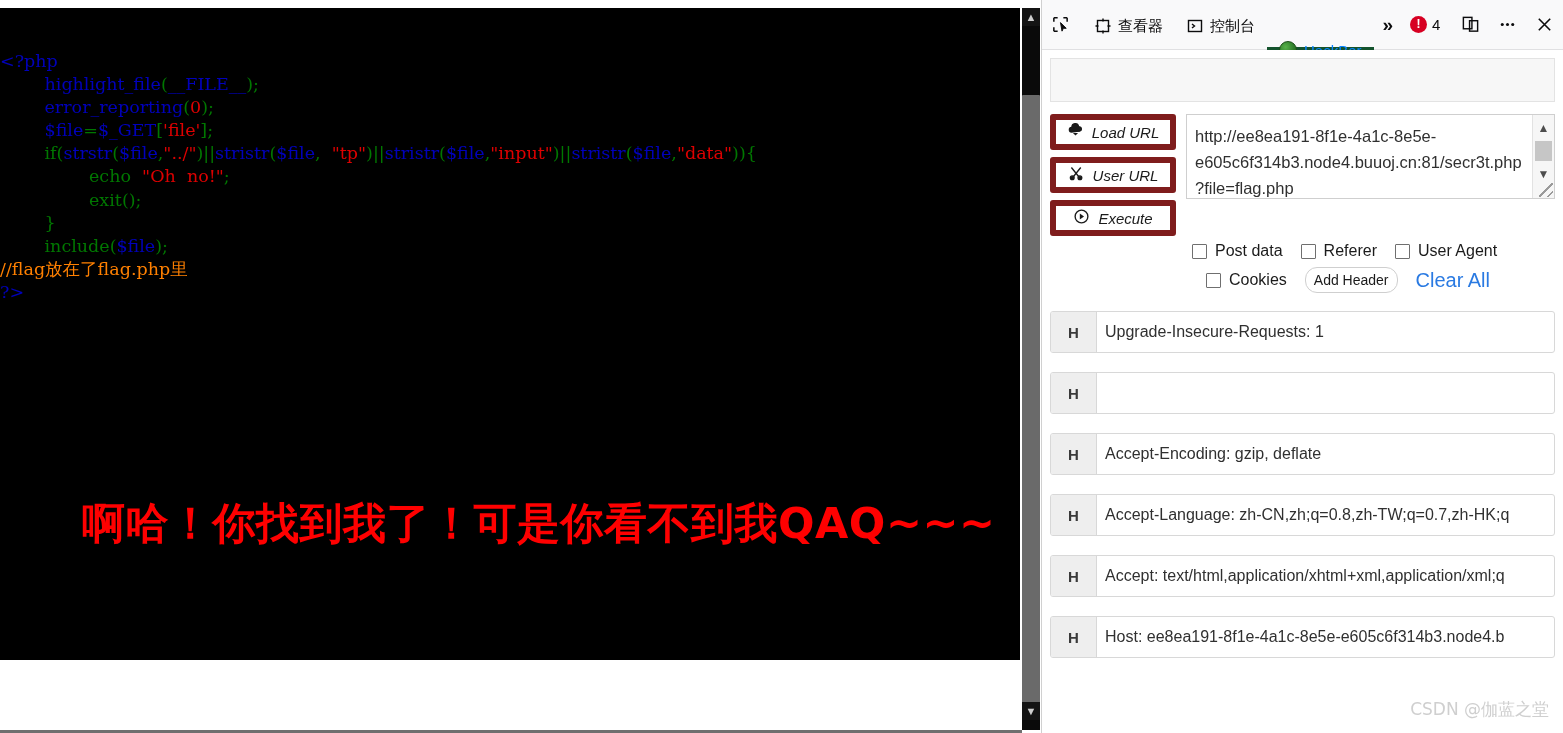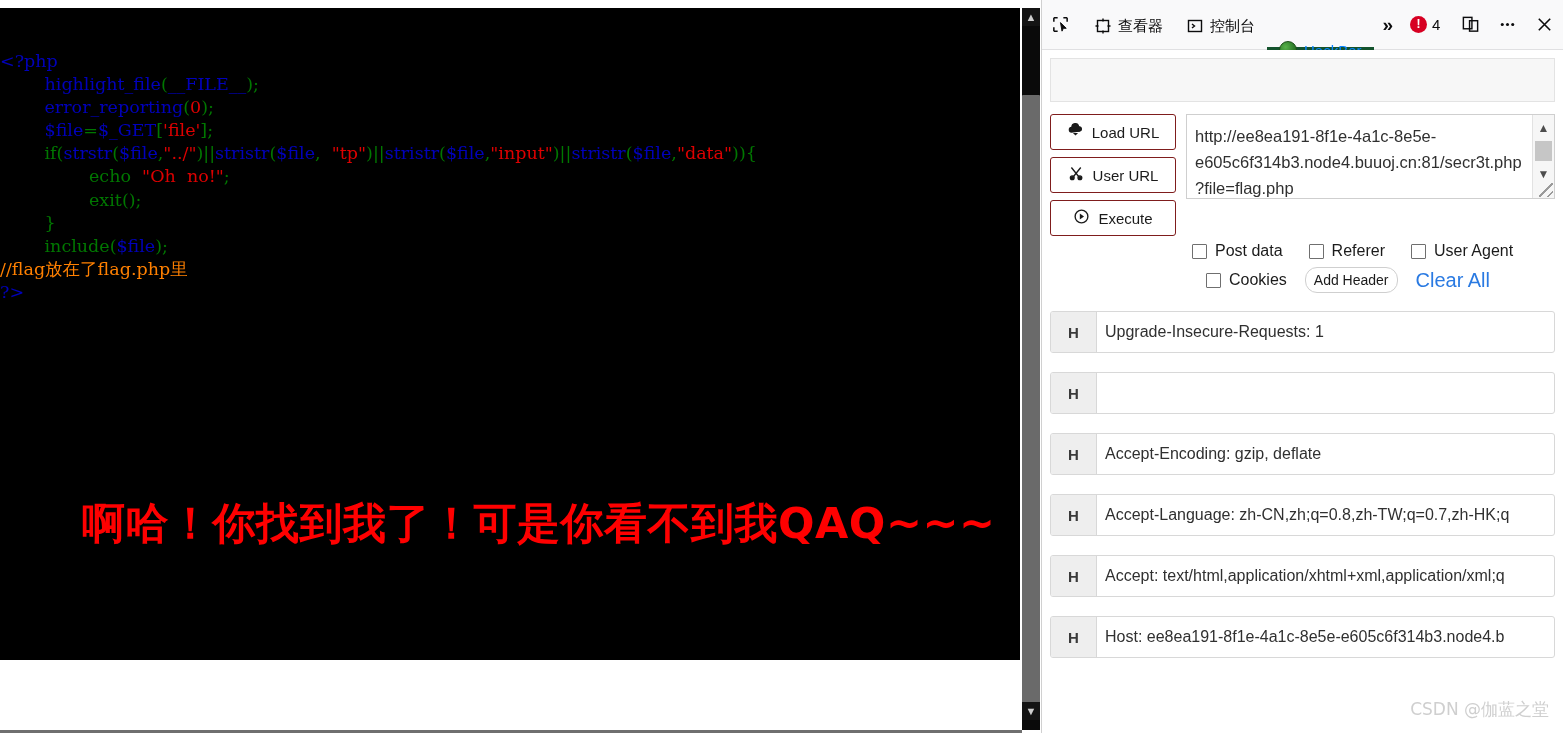--- a/index.html
+++ b/index.html
@@ -159,25 +159,26 @@
     background: #f7f7f7;
     border: 1px solid #e3e3e3;
     margin-bottom: 12px;
   }
 
   #hb-main { display: flex; gap: 10px; align-items: flex-start; }
   #hb-buttons { width: 126px; display: flex; flex-direction: column; gap: 7px; }
   .hb-btn {
     height: 36px;
     background: #ffffff;
-    border: 1px solid #7f1d1d;
+    border: 6px solid #7f1d1d;
     border-radius: 3px;
     display: flex; align-items: center; justify-content: center; gap: 8px;
     font-size: 15px; color: #1b1b1b;
     cursor: pointer;
+    font-style: italic;
   }
   .hb-btn svg { flex: 0 0 auto; }
 
   #hb-url-wrap {
     position: relative;
     flex: 1 1 auto;
     height: 85px;
     border: 1px solid #cfcfcf;
     background: #fff;
     overflow: hidden;
@@ -218,21 +219,21 @@
       linear-gradient(135deg, transparent 76%, #9a9a9a 76%, #9a9a9a 84%, transparent 84%);
     background-size: 100% 100%;
   }
 
   
   #hb-options {
     margin-top: 6px;
     padding-left: 136px;
   }
   .opt-row { display: flex; align-items: center; font-size: 16px; color: #1b1b1b; }
-  .opt-row.r1 { gap: 26px; padding-left: 6px; margin-bottom: 7px; }
+  .opt-row.r1 { gap: 18px; padding-left: 6px; margin-bottom: 7px; }
   .opt-row.r2 { gap: 18px; padding-left: 20px; }
   .opt {
     display: flex; align-items: center; gap: 8px;
     cursor: pointer; white-space: nowrap;
   }
   .cbox {
     width: 15px; height: 15px;
     border: 1px solid #6f6f6f; background: #fff;
     border-radius: 1px;
     display: inline-block;

